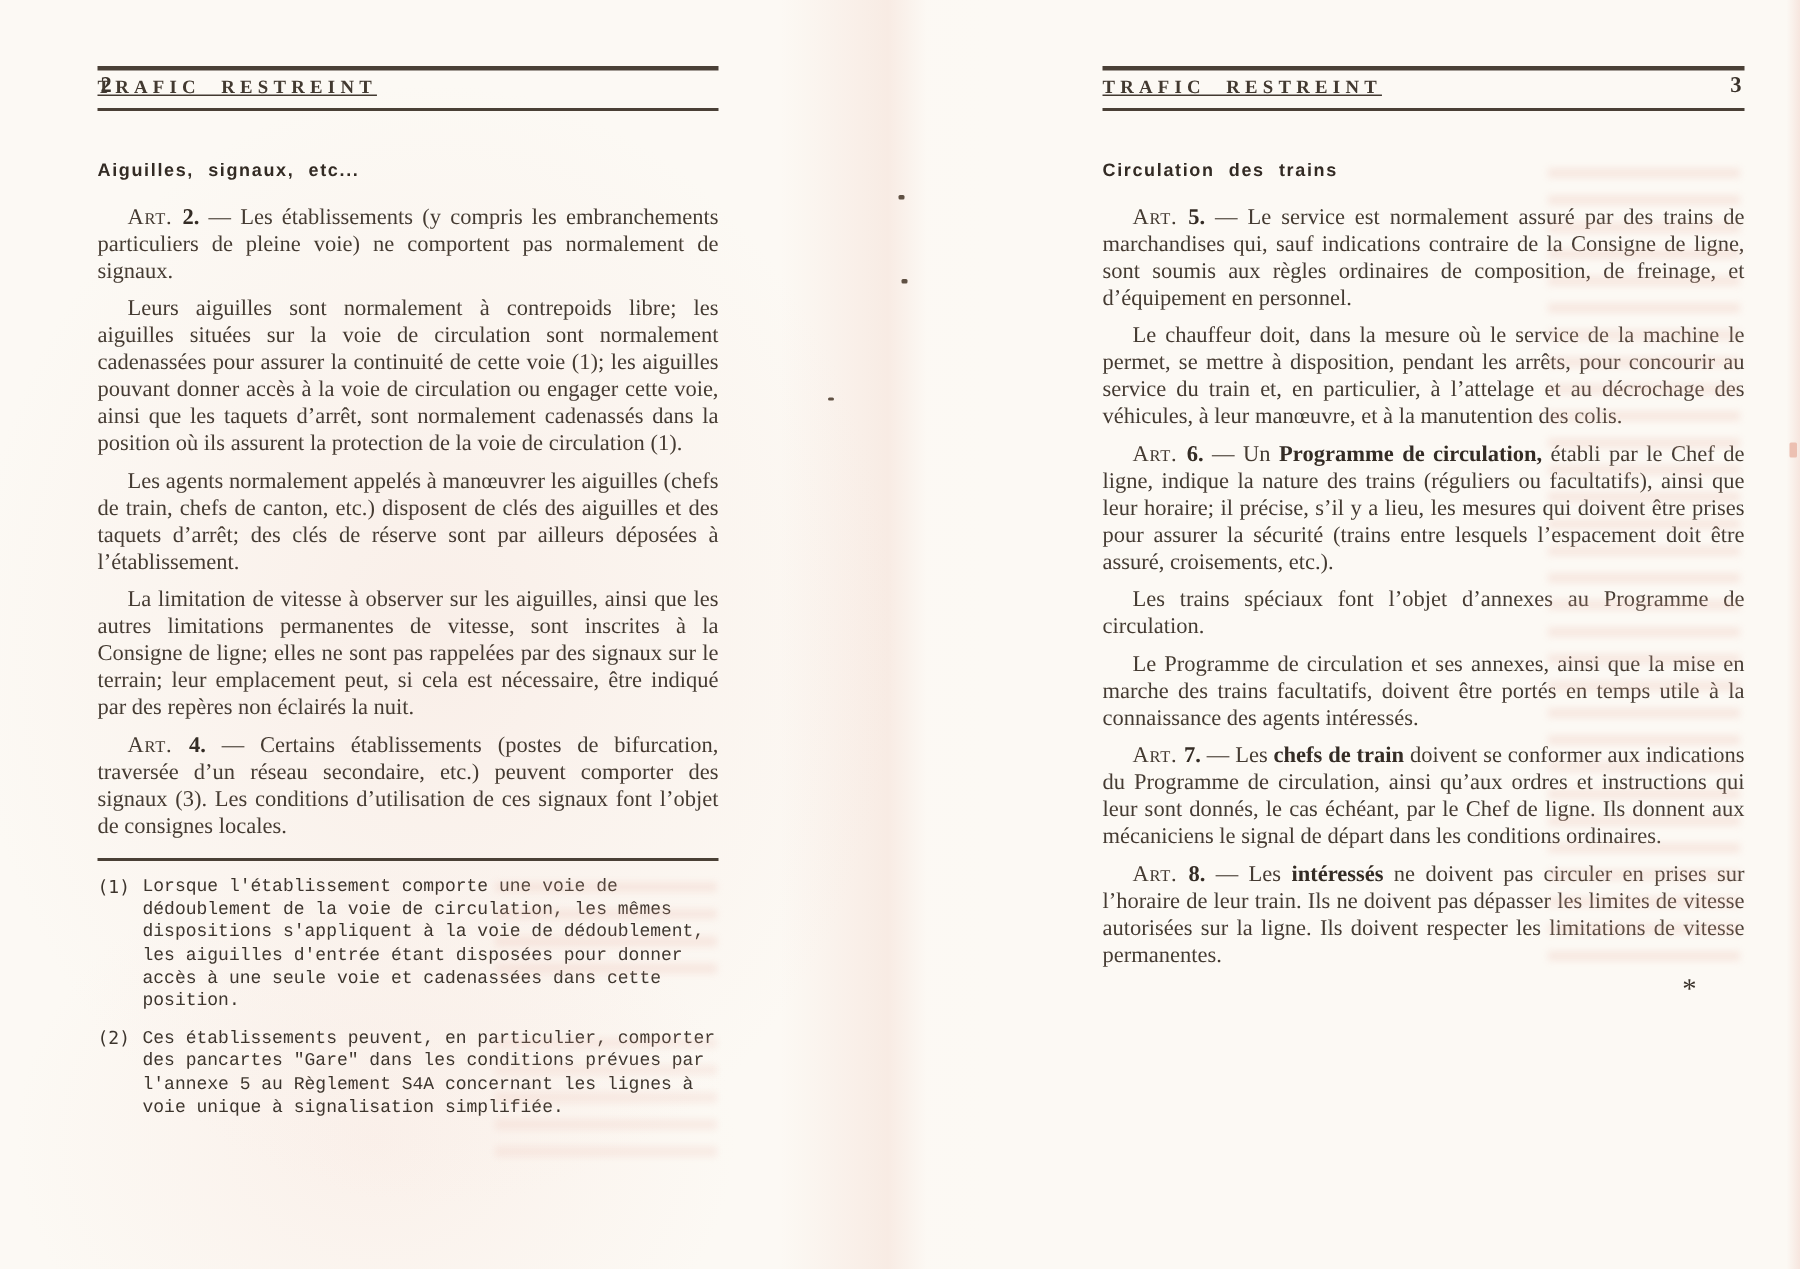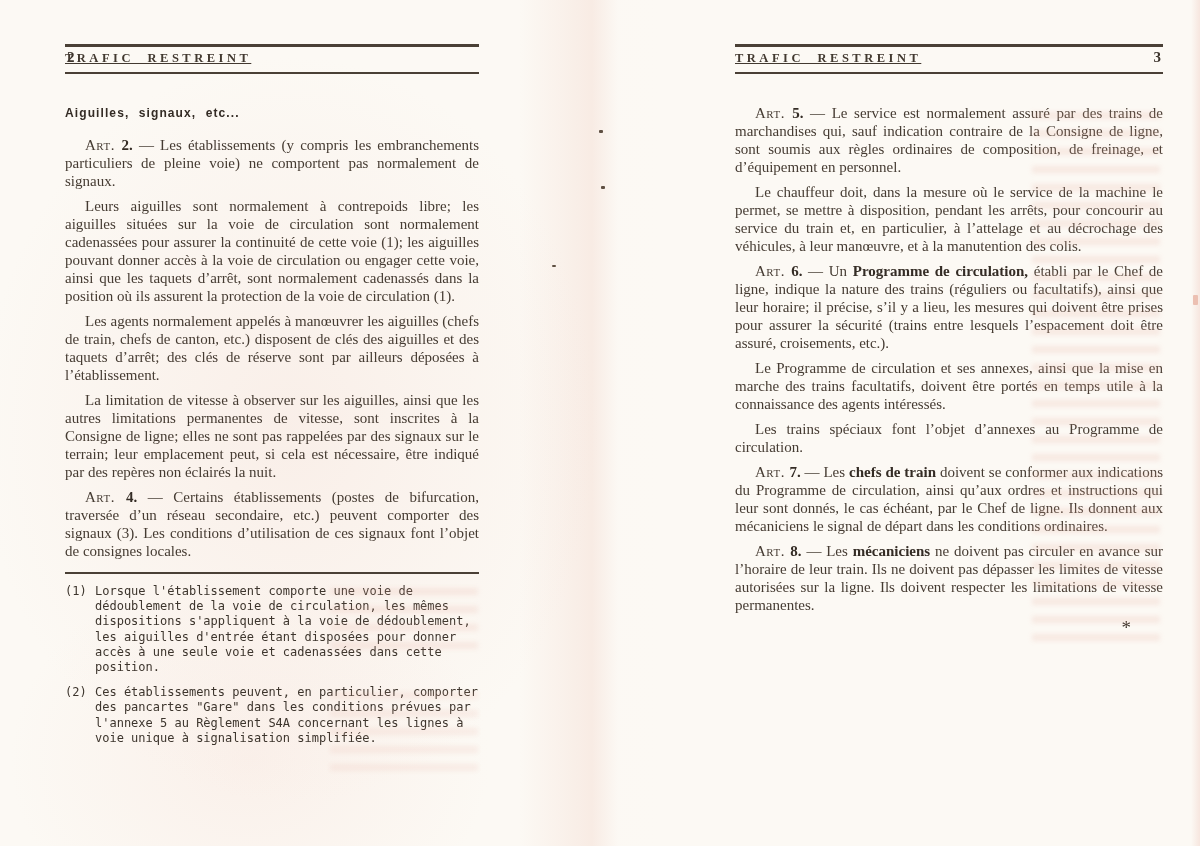--- a/index.html
+++ b/index.html
@@ -32,21 +32,21 @@
   .block.para{text-indent:20px;}
   .block.art{}
   .b{font-weight:bold;color:#342c25;}
   .sc{font-variant:small-caps;letter-spacing:.5px;}
 
   .footrule{border-top:2.5px solid #4a4036;margin-top:12px;}
   .footnotes{margin-top:10px;font-family:"DejaVu Sans Mono",monospace;
     font-size:12px;line-height:15.2px;color:#3d352d;text-align:left;}
   .fn{display:flex;margin-bottom:10px;}
   .fn-num{flex:0 0 30px;}
-  .fn-text{flex:1;}
+  .fn-text{flex:1;font-family:Liberation Mono, monospace;}
 
   .footmark{text-align:right;padding-right:32px;margin-top:4px;
     font-size:19px;line-height:14px;color:#3b332b;}
 
   .ghost{position:absolute;pointer-events:none;filter:blur(2.5px);
     background:repeating-linear-gradient(to bottom, rgba(231,176,162,.55) 0 7px, rgba(231,176,162,0) 7px 18px);}
   .ghost-1{left:1032px;top:112px;width:128px;height:540px;opacity:.42;}
   .ghost-2{left:330px;top:588px;width:148px;height:66px;opacity:.38;}
   .ghost-3{left:330px;top:692px;width:148px;height:86px;opacity:.32;}
 
@@ -89,27 +89,28 @@
         </div>
       </div>
   </div>
 
   <div class="page page-right">
     <div class="pagehead">
       <span class="running">TRAFIC RESTREINT</span>
       <span class="pagenum pagenum-r">3</span>
     </div>
     <div class="content">
-        <div class="block para art"><span class="sc">Art. </span><span class="b">5.</span><span> — Le service est normalement assuré par des trains de marchandises qui, sauf indication contraire de la Consigne de ligne, sont soumis aux règles ordinaires de composition, de freinage, et d’équipement en personnel.</span></div>
+        <div class="block heading"><span>Circulation des trains</span></div>
+        <div class="block para art"><span class="sc">Art. </span><span class="b">5.</span><span> — Le service est normalement assuré par des trains de marchandises qui, sauf indications contraire de la Consigne de ligne, sont soumis aux règles ordinaires de composition, de freinage, et d’équipement en personnel.</span></div>
         <div class="block para"><span>Le chauffeur doit, dans la mesure où le service de la machine le permet, se mettre à disposition, pendant les arrêts, pour concourir au service du train et, en particulier, à l’attelage et au décrochage des véhicules, à leur manœuvre, et à la manutention des colis.</span></div>
         <div class="block para art"><span class="sc">Art. </span><span class="b">6.</span><span> — Un </span><span class="b">Programme de circulation,</span><span> établi par le Chef de ligne, indique la nature des trains (réguliers ou facultatifs), ainsi que leur horaire; il précise, s’il y a lieu, les mesures qui doivent être prises pour assurer la sécurité (trains entre lesquels l’espacement doit être assuré, croisements, etc.).</span></div>
+        <div class="block para"><span>Les trains spéciaux font l’objet d’annexes au Programme de circulation.</span></div>
         <div class="block para"><span>Le Programme de circulation et ses annexes, ainsi que la mise en marche des trains facultatifs, doivent être portés en temps utile à la connaissance des agents intéressés.</span></div>
-        <div class="block para"><span>Les trains spéciaux font l’objet d’annexes au Programme de circulation.</span></div>
         <div class="block para art"><span class="sc">Art. </span><span class="b">7.</span><span> — Les </span><span class="b">chefs de train</span><span> doivent se conformer aux indications du Programme de circulation, ainsi qu’aux ordres et instructions qui leur sont donnés, le cas échéant, par le Chef de ligne. Ils donnent aux mécaniciens le signal de départ dans les conditions ordinaires.</span></div>
-        <div class="block para art"><span class="sc">Art. </span><span class="b">8.</span><span> — Les </span><span class="b">mécaniciens</span><span> ne doivent pas circuler en avance sur l’horaire de leur train. Ils ne doivent pas dépasser les limites de vitesse autorisées sur la ligne. Ils doivent respecter les limitations de vitesse permanentes.</span></div>
+        <div class="block para art"><span class="sc">Art. </span><span class="b">8.</span><span> — Les </span><span class="b">intéressés</span><span> ne doivent pas circuler en prises sur l’horaire de leur train. Ils ne doivent pas dépasser les limites de vitesse autorisées sur la ligne. Ils doivent respecter les limitations de vitesse permanentes.</span></div>
       </div>
     <div class="footmark">*</div>
   </div>
 
   <div class="ghost ghost-1"></div>
   <div class="ghost ghost-2"></div>
   <div class="ghost ghost-3"></div>
   <div class="edge-tint"></div>
   <div class="speck speck-1"></div>
   <div class="speck speck-2"></div>

